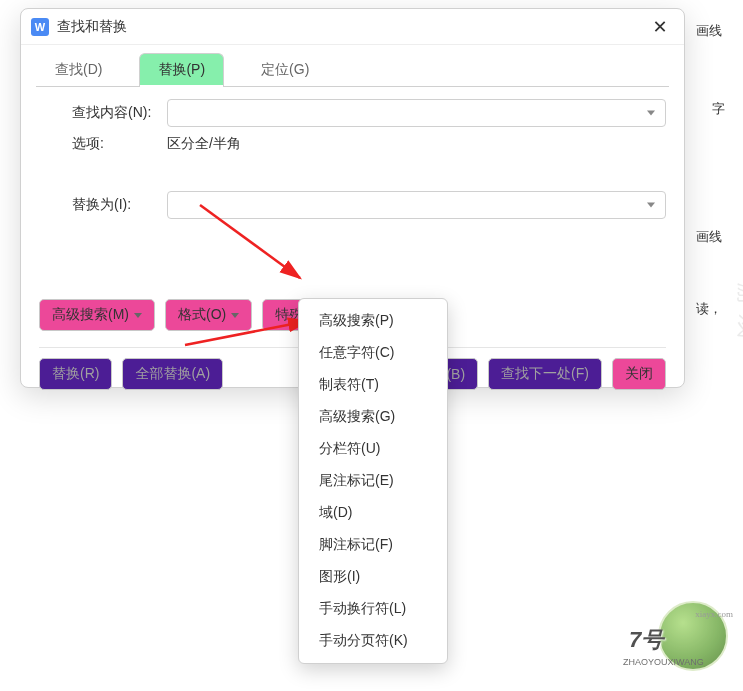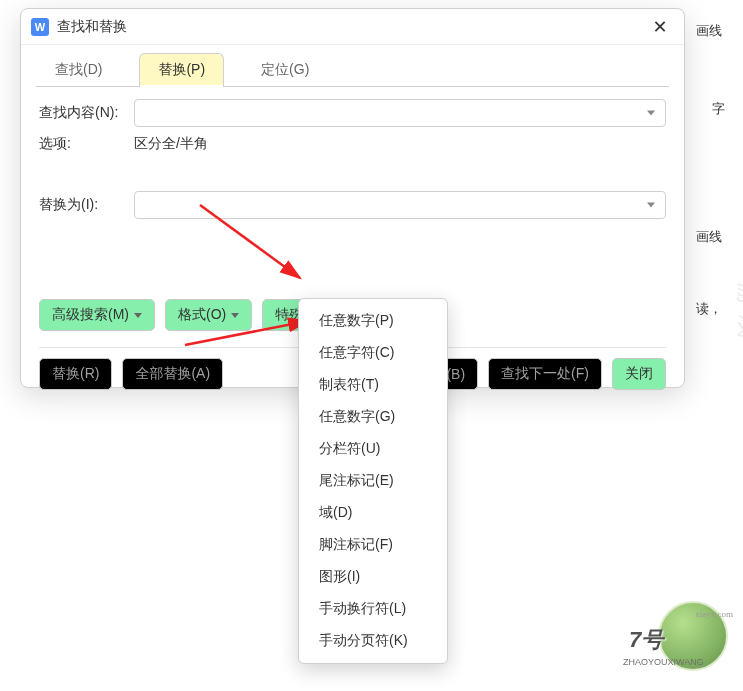--- a/index.html
+++ b/index.html
@@ -67,21 +67,21 @@
   padding: 7px 18px;
   border: 1px solid transparent;
   border-bottom: none;
   border-radius: 6px 6px 0 0;
   cursor: pointer;
   font-size: 14px;
   color: #666;
 }
 .tab.active {
   border-color: #d0d0d0;
-  background: #fef9c3;
+  background: #86efac;
   color: #333;
   position: relative;
 }
 .tab.active::after {
   content: "";
   position: absolute;
   bottom: -1px; left: 0; right: 0;
   height: 2px;
   background: #fff;
 }
@@ -90,20 +90,21 @@
   background: #d0d0d0;
   margin: 0 15px;
 }
 .form-area {
   padding: 12px 18px;
 }
 .form-row {
   display: flex;
   align-items: center;
   margin-bottom: 8px;
+  margin-left: 33px;
 }
 .form-label {
   width: 95px;
   font-size: 14px;
 }
 .combobox {
   flex: 1;
   height: 28px;
   border: 1px solid #d0d0d0;
   border-radius: 4px;
@@ -128,28 +129,28 @@
 .btn-row {
   display: flex;
   gap: 10px;
   padding: 12px 18px 10px 18px;
 }
 .btn {
   height: 32px;
   padding: 0 12px;
   border: 1px solid #c8c8c8;
   border-radius: 5px;
-  background: #86efac;
+  background: #ec4899;
   display: flex;
   align-items: center;
   cursor: pointer;
   font-size: 14px;
   gap: 5px;
 }
-.btn.disabled { color: #a0a0a0; background: #000000; }
+.btn.disabled { color: #a0a0a0; background: #4c1d95; }
 .caret-down {
   width: 0; height: 0;
   border-left: 4px solid transparent;
   border-right: 4px solid transparent;
   border-top: 5px solid #666;
 }
 .sep-line {
   height: 1px;
   background: #e5e5e5;
   margin: 6px 18px 0 18px;
@@ -340,24 +341,24 @@
 <svg class="arrow-svg" style="left:180px; top:315px;" width="140" height="40">
   <defs>
       <marker id="ah2" markerWidth="10" markerHeight="10" refX="8" refY="3" orient="auto">
     <path d="M0,0 L9,3 L0,6 Z" fill="#e22"></path>
   </marker>
     </defs>
   <line x1="5" y1="30" x2="128" y2="6" stroke="#e22" stroke-width="2.5" marker-end="url(#ah2)"></line>
 </svg>
 
 <div class="dropdown">
-  <div class="menu-item">任意数字(P)</div>
+  <div class="menu-item">高级搜索(P)</div>
   <div class="menu-item">任意字符(C)</div>
   <div class="menu-item">制表符(T)</div>
-  <div class="menu-item">任意数字(G)</div>
+  <div class="menu-item">高级搜索(G)</div>
   <div class="menu-item">分栏符(U)</div>
   <div class="menu-item">尾注标记(E)</div>
   <div class="menu-item">域(D)</div>
   <div class="menu-item">脚注标记(F)</div>
   <div class="menu-item">图形(I)</div>
   <div class="menu-item">手动换行符(L)</div>
   <div class="menu-item">手动分页符(K)</div>
 </div>
 
 <div class="watermark">

